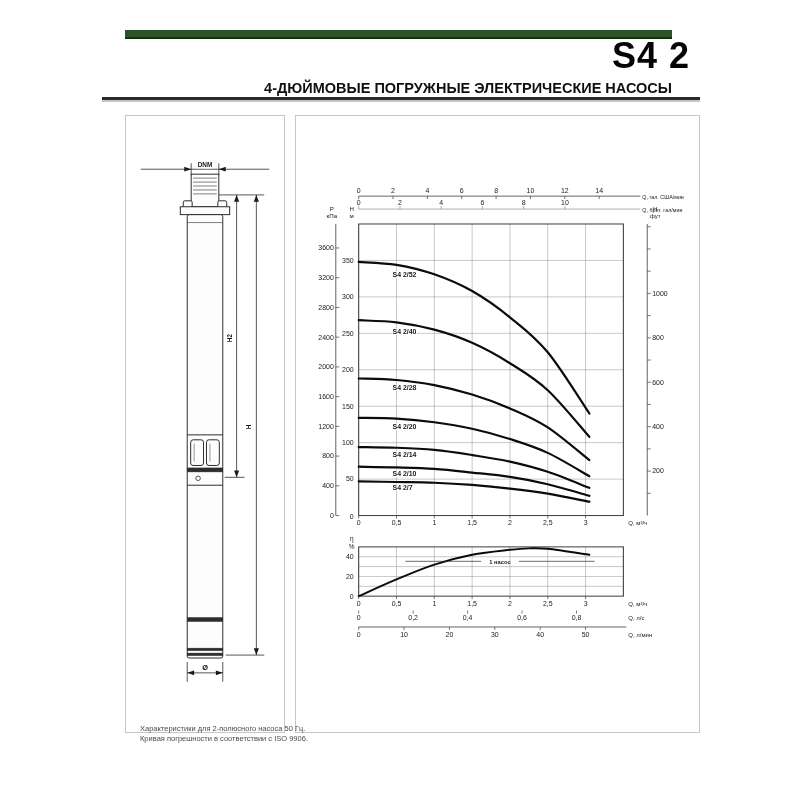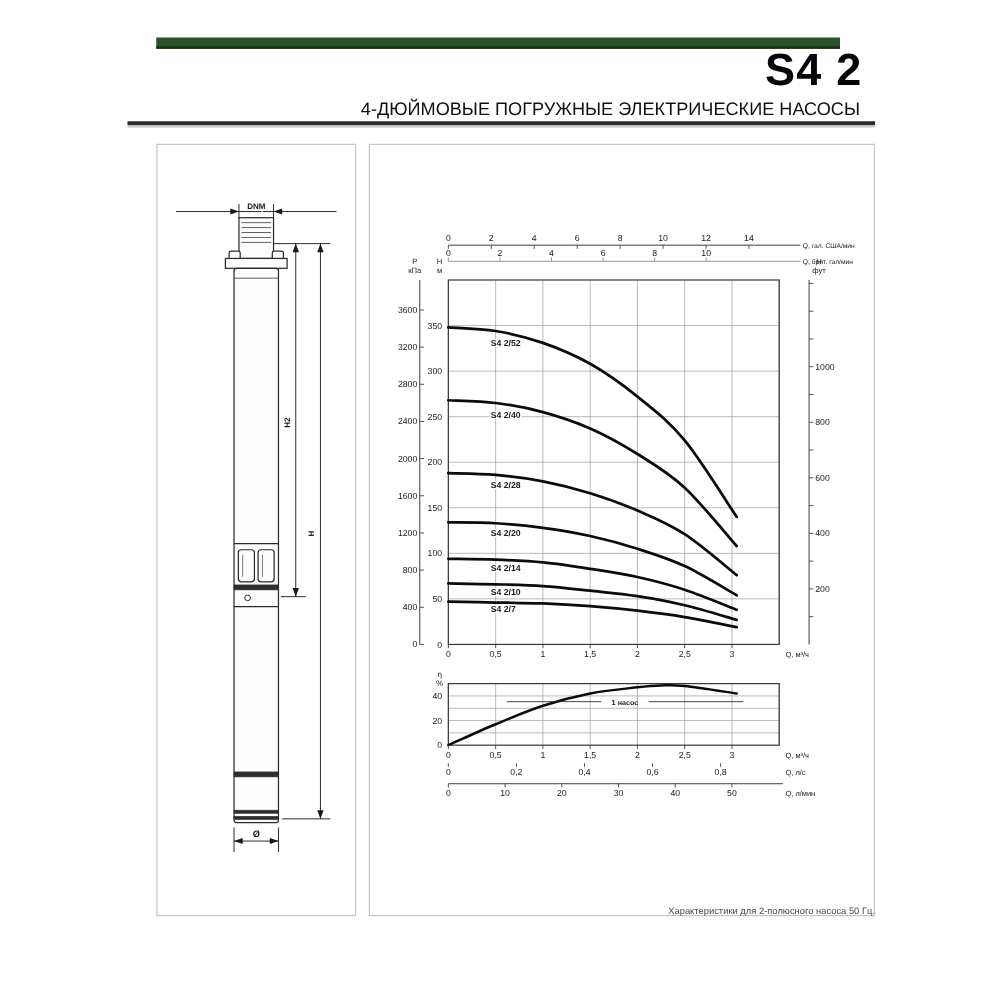--- a/index.html
+++ b/index.html
@@ -1,28 +1,28 @@
 <!DOCTYPE html>
 <html><head>
 <meta charset="utf-8">
 <style>
   html,body{margin:0;padding:0;}
   body{width:800px;height:800px;background:#ffffff;position:relative;
        font-family:"Liberation Sans",sans-serif;color:#111;overflow:hidden;}
   .abs{position:absolute;}
   .green-bar{left:125px;top:30px;width:547px;height:7px;background:#2a5329;border-bottom:2px solid #16300f;}
   .title{right:110px;top:38px;font-size:36px;font-weight:700;letter-spacing:1px;color:#050505;line-height:1;}
-  .subtitle{right:112px;top:80px;font-size:14.5px;font-weight:400;white-space:nowrap;color:#101010;}
+  .subtitle{right:128px;top:80px;font-size:14.5px;font-weight:700;white-space:nowrap;color:#101010;}
   .header-rule{left:102px;top:97px;width:598px;height:2.5px;background:#2b2b2b;box-shadow:0 2px 0 rgba(150,150,150,.55);}
   .panel{border:1px solid #c6c6c6;background:#fff;box-sizing:border-box;}
   .panel-left{left:125px;top:115px;width:160px;height:618px;}
   .panel-right{left:295px;top:115px;width:405px;height:618px;}
   .panel svg{display:block;width:100%;height:100%;}
   svg text{font-family:"Liberation Sans",sans-serif;fill:#1a1a1a;}
-  .footer{right:100px;top:724px;width:560px;text-align:right;font-size:7.5px;line-height:9.5px;color:#4a4a4a;}
+  .footer{right:100px;top:724px;width:560px;text-align:left;font-size:7.5px;line-height:9.5px;color:#4a4a4a;}
 </style>
 </head>
 <body>
 
 <div class="page">
 
   <div class="green-bar abs"></div>
   <div class="title abs">S4 2</div>
   <div class="subtitle abs">4-ДЮЙМОВЫЕ ПОГРУЖНЫЕ ЭЛЕКТРИЧЕСКИЕ НАСОСЫ</div>
   <div class="header-rule abs"></div>
@@ -306,15 +306,16 @@
           <text x="245.4" y="523">40</text>
           <line x1="291" x2="291" y1="513" y2="516" stroke="#3c3c3c" stroke-width="0.7"></line>
           <text x="291" y="523">50</text>
           <text x="334" y="523" text-anchor="start" font-size="6">Q, л/мин</text>
         </g>
       </svg>
   </div>
 
   <div class="footer abs">
     <div>Характеристики для 2-полюсного насоса 50 Гц.</div>
+    <div>Кривая погрешности в соответствии с ISO 9906.</div>
   </div>
 
 </div>
 
 </body></html>

